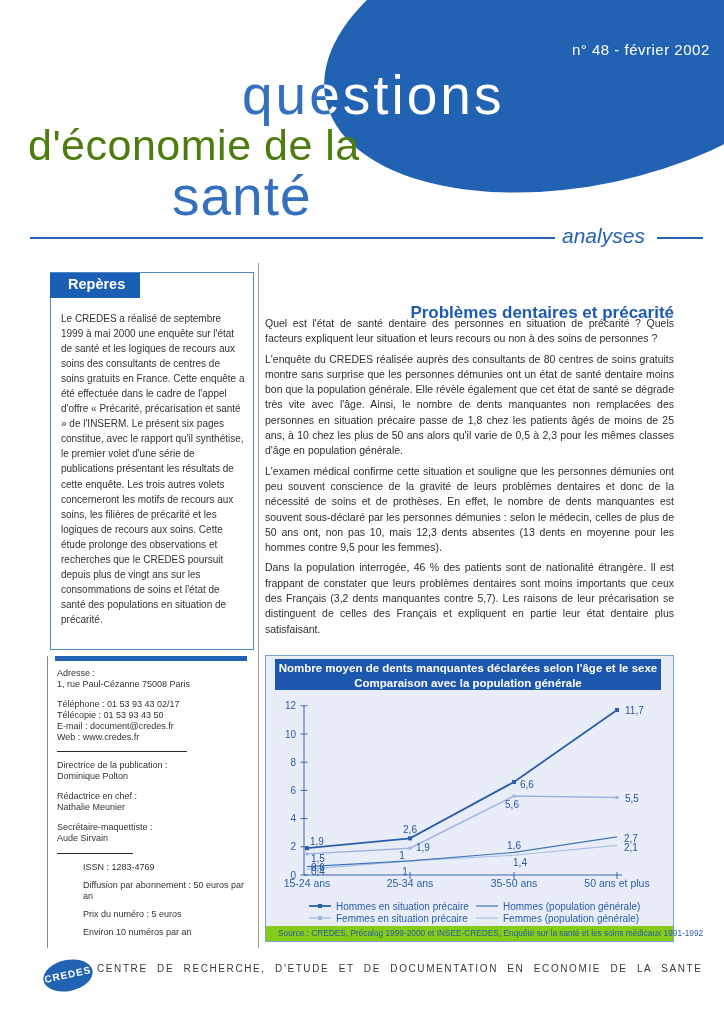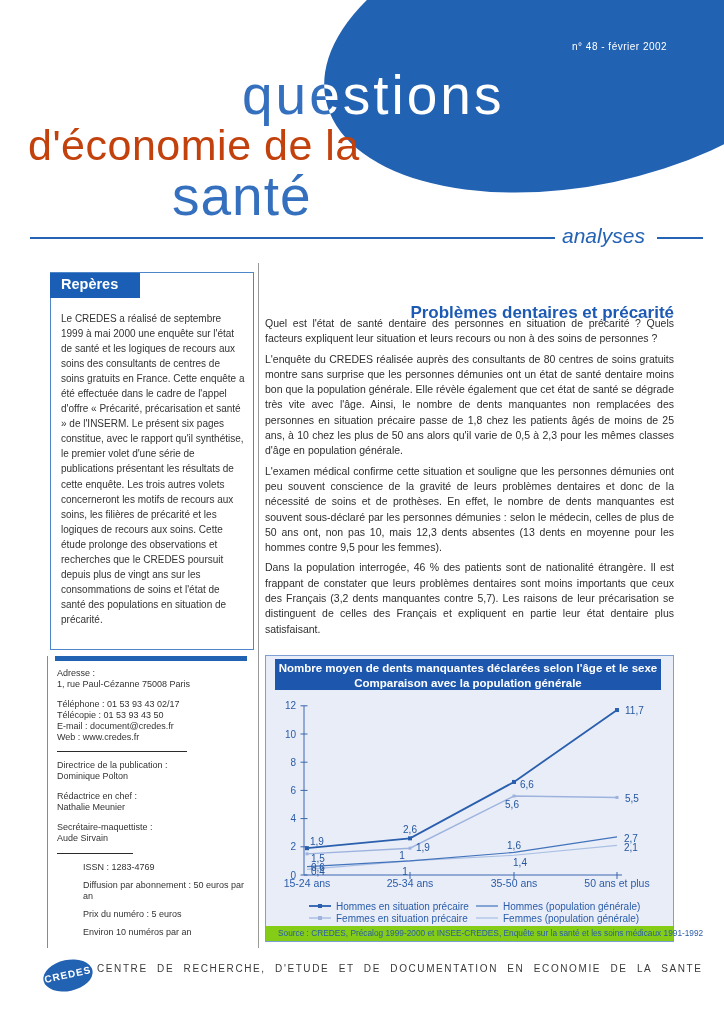--- a/index.html
+++ b/index.html
@@ -10,31 +10,31 @@
   
   #bulletin-label{left:30px;top:41px;font-size:10.5px;letter-spacing:1.9px;color:#1a1a1a;z-index:5;}
   #q-blue{left:242px;top:68px;font-size:55px;letter-spacing:3px;color:#3570be;z-index:1;line-height:1;}
   #header-ellipse{left:320px;top:-95px;width:530px;height:280px;border-radius:50%;
         background:#2262b2;transform:rotate(-12deg);z-index:2;}
   #ellipse-clip{left:320px;top:-95px;width:530px;height:280px;border-radius:50%;
         overflow:hidden;transform:rotate(-12deg);z-index:3;}
   #ellipse-clip .unrot{position:absolute;left:-320px;top:95px;width:724px;height:1024px;
         transform:rotate(12deg);transform-origin:585px 45px;}
   #q-white{left:242px;top:68px;font-size:55px;letter-spacing:3px;color:#ffffff;line-height:1;}
-  #issue-label{left:572px;top:41px;font-size:10px;letter-spacing:.5px;color:#ffffff;z-index:4;}
-  #title-line2{left:28px;top:124px;font-size:43px;color:#c2410c;letter-spacing:.5px;z-index:5;line-height:1;}
+  #issue-label{left:572px;top:41px;font-size:15px;letter-spacing:.5px;color:#ffffff;z-index:4;}
+  #title-line2{left:28px;top:124px;font-size:43px;color:#4d7c0f;letter-spacing:.5px;z-index:5;line-height:1;}
   #title-line3{left:172px;top:169px;font-size:55px;color:#3570be;letter-spacing:1px;z-index:5;line-height:1;}
   .rule-blue{background:#2563b5;height:2px;z-index:5;}
   #analyses-label{left:562px;top:224px;font-size:21px;font-style:italic;color:#2563b5;z-index:5;}
 
   
   #separator-v{left:258px;top:263px;width:1px;height:685px;background:#9a9a9a;}
   #reperes-box{left:50px;top:272px;width:202px;height:376px;border:1px solid #4d86c9;background:#fff;}
   #reperes-bar{left:50px;top:273px;width:90px;height:25px;background:#1a5fb5;z-index:2;}
-  #reperes-title{padding:3px 0 0 11px;color:#fff;font-size:14.5px;font-weight:bold;}
+  #reperes-title{padding:3px 0 0 18px;color:#fff;font-size:14.5px;font-weight:bold;}
   #reperes-body{left:61px;top:311px;width:184px;font-size:10px;line-height:15.05px;color:#333;}
   #sidebar-rule-left{left:47px;top:656px;width:1px;height:292px;background:#8a8a8a;}
   #sidebar-bluebar{left:55px;top:656px;width:192px;height:5px;background:#2262b2;}
   #sidebar-info{left:57px;top:668px;width:194px;font-size:9px;line-height:11px;color:#333;}
   #org-name{font-variant:small-caps;font-size:9px;letter-spacing:.3px;line-height:11.5px;margin-bottom:9px;}
   .sb-gap{margin-bottom:9px;}
   .sb-line{margin-bottom:0;}
   .divider-dark{height:1px;background:#2b2b2b;margin:8px 0 8px 0;}
   #divider1{width:130px;} #divider2{width:76px;}
   .sb-wide{margin-bottom:7px;margin-left:26px;}

